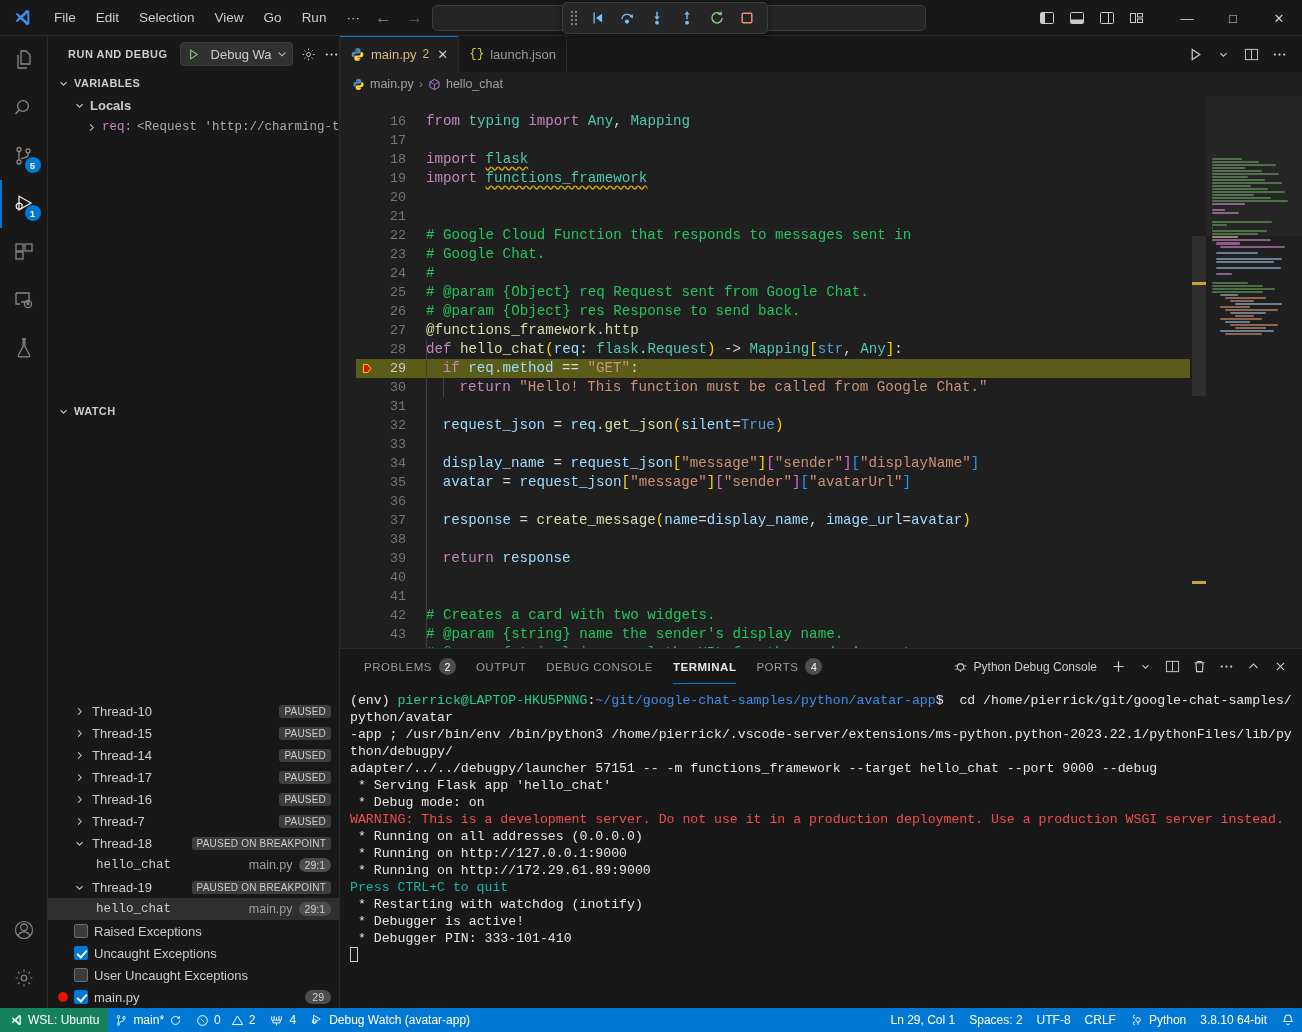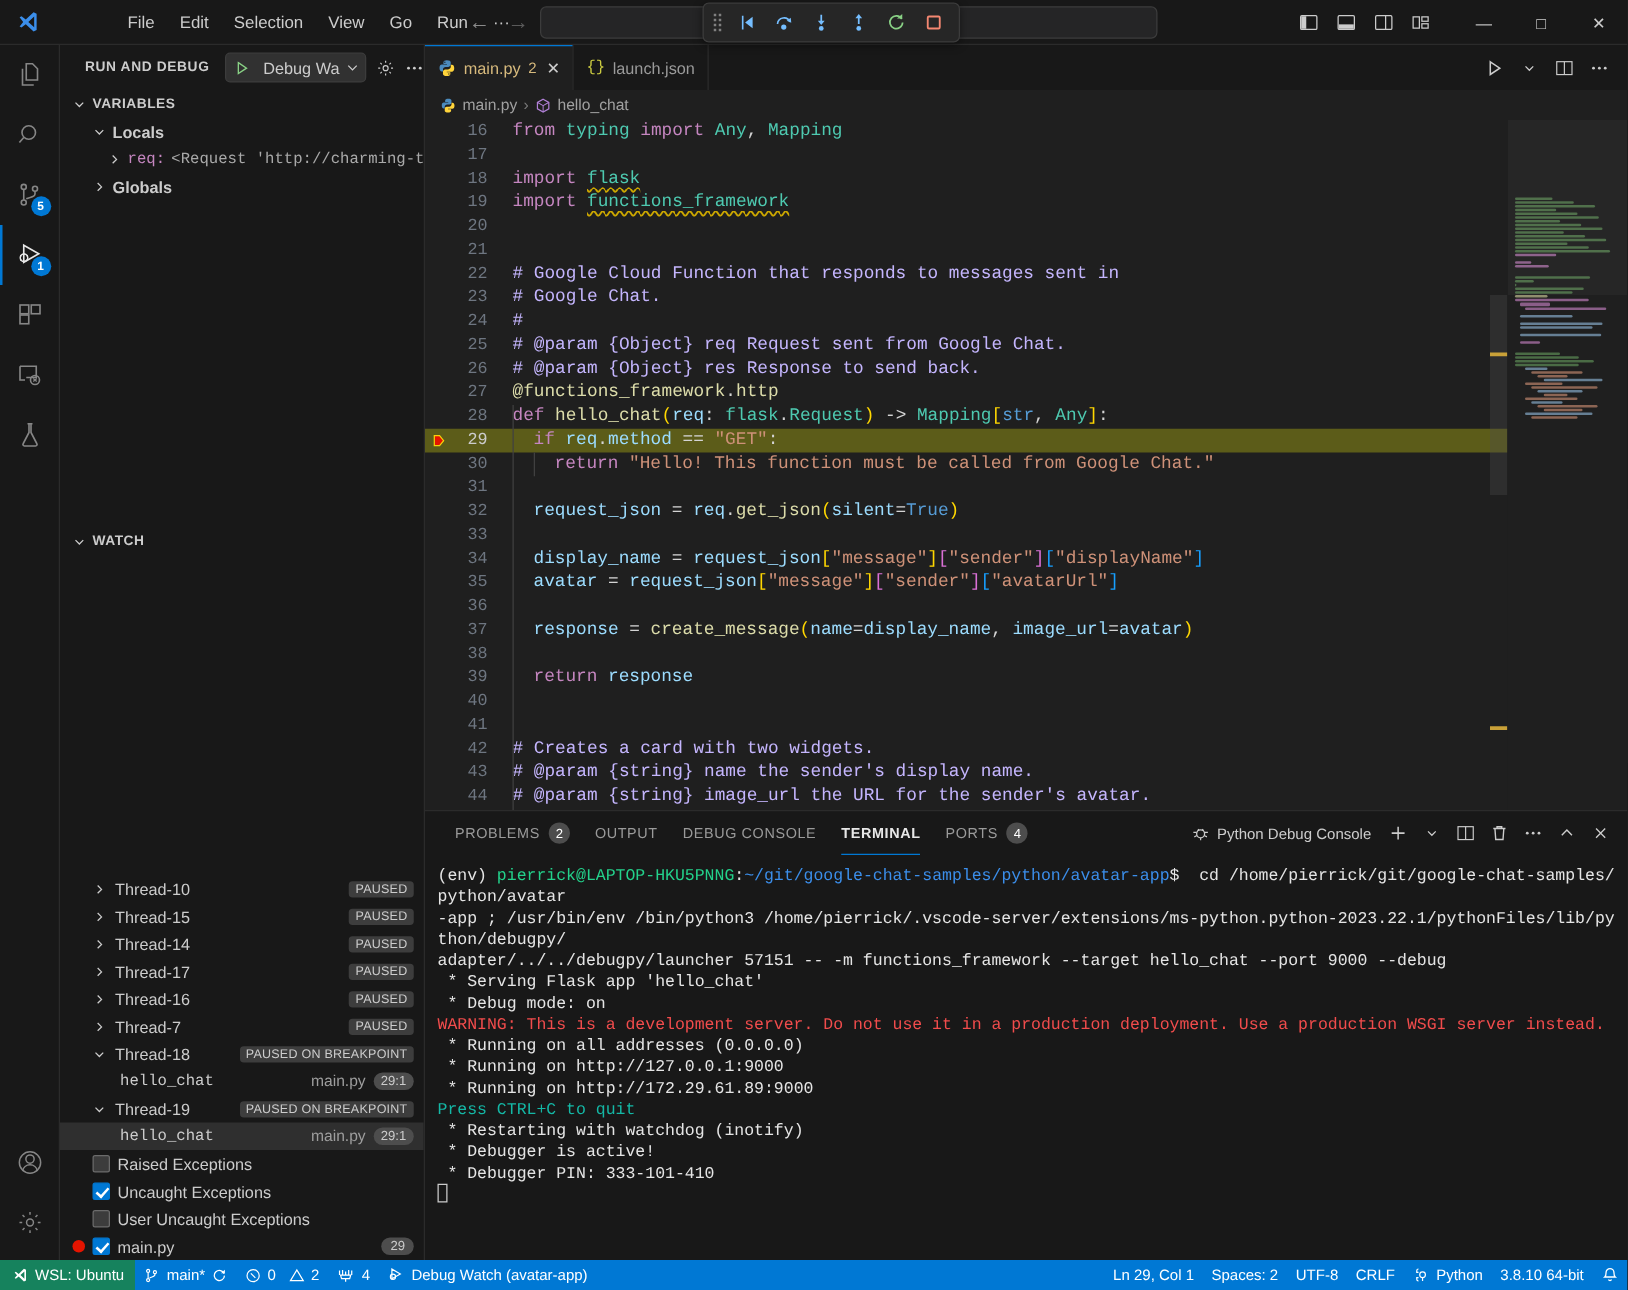--- a/index.html
+++ b/index.html
@@ -9,21 +9,21 @@
     color: #cccccc;
     font-family: "Liberation Sans", sans-serif;
     font-size: 13px;
     overflow: hidden;
   }
   .app { width: 1302px; height: 1032px; display: flex; flex-direction: column; position: relative; }
 
   
   .titlebar {
     height: 36px; background: #181818; display: flex; align-items: center;
-    border-bottom: 1px solid #2b2b2b; position: relative; flex: 0 0 36px; gap: 48px;
+    border-bottom: 1px solid #2b2b2b; position: relative; flex: 0 0 36px;
   }
   .vscode-logo { width: 44px; display:flex; align-items:center; justify-content:center; }
   .menu { display: flex; align-items: center; gap: 0px; }
   .menu-item {
     padding: 4px 10px; font-size: 13.5px; color: #cccccc; cursor: default; white-space: nowrap;
   }
   .nav-arrows { display: flex; gap: 14px; align-items: center; position:absolute; left: 375px; top: 9px; }
   .nav-arrow { color: #8a8a8a; font-size: 17px; line-height: 17px; }
   .nav-arrow.dim { color: #5a5a5a; }
   .searchbox {
@@ -166,40 +166,40 @@
   .breadcrumbs {
     height: 24px; display: flex; align-items: center; gap: 5px; padding-left: 12px;
     font-size: 12.5px; color: #a0a0a0; background: #1f1f1f; flex: 0 0 24px;
   }
   .bc-sep { color: #7a7a7a; }
 
   .editor-area { flex: 1; display: flex; position: relative; min-height: 0; overflow: hidden; }
   .code-scroll { flex: 1; position: relative; overflow: hidden; }
   pre.code {
     font-family: "Liberation Mono", monospace; font-size: 14.2px; line-height: 19px;
-    margin: 0; padding: 0; white-space: pre; position: relative;
+    margin: 16px; padding: 0; white-space: pre; position: relative;
   }
   .ln-row { display: flex; height: 19px; align-items: center; position: relative; }
   .ln-row.highlight { background: #5c5c19; }
   .gutter-bp { width: 22px; flex: 0 0 22px; display: flex; align-items: center; justify-content: center; }
   .lnum {
     width: 40px; flex: 0 0 40px; text-align: right; padding-right: 12px;
     color: #6e7681; font-family: "Liberation Mono", monospace; font-size: 13.4px;
   }
   .lnum.cur { color: #cccccc; }
   .ltext { padding-left: 8px; }
   .indent-guide {
     border-left: 1px solid #404040; position: absolute; top: 0; bottom: 0;
   }
 
   
   .c-kw { color: #c586c0; }        
   .c-kw2 { color: #569cd6; }       
   .c-mod { color: #4ec9b0; }
-  .c-com { color: #c4b5fd; }
+  .c-com { color: #22c55e; }
   .c-str { color: #ce9178; }
   .c-fn { color: #dcdcaa; }
   .c-var { color: #9cdcfe; }
   .c-plain { color: #d4d4d4; }
   .c-dec { color: #dcdcaa; }
   .c-brk1 { color: #ffd700; }
   .c-brk2 { color: #da70d6; }
   .c-brk3 { color: #179fff; }
   .squiggle {
     text-decoration: underline wavy #cca700; text-underline-offset: 3px;
@@ -494,28 +494,20 @@
           <span class="var-name" style="margin-left:4px">Locals</span>
         </div>
         <div class="var-row" style="padding-left:38px; overflow:hidden">
           <span class="twisty">
             <svg width="11" height="11" viewBox="0 0 16 16">
                 <path fill="none" stroke="#cccccc" stroke-width="1.5" d="M6 3.5 10.5 8 6 12.5"></path>
               </svg>
           </span>
           <span class="vkey" style="margin-left:5px;font-family:'Liberation Mono',monospace;font-size:12.5px">req:</span>
           <span class="vval" style="margin-left:5px;font-family:'Liberation Mono',monospace;font-size:12.5px">&lt;Request 'http://charming-tro…</span>
-        </div>
-        <div class="var-row" style="padding-left:24px">
-          <span class="twisty">
-            <svg width="11" height="11" viewBox="0 0 16 16">
-                <path fill="none" stroke="#cccccc" stroke-width="1.5" d="M6 3.5 10.5 8 6 12.5"></path>
-              </svg>
-          </span>
-          <span class="var-name" style="margin-left:4px">Globals</span>
         </div>
       </div>
 
       <div style="height:262px"></div>
 
       <div class="section-head">
         <span class="twisty">
           <svg width="11" height="11" viewBox="0 0 16 16">
               <path fill="none" stroke="#cccccc" stroke-width="1.5" d="m3.5 6 4.5 4.5L12.5 6"></path>
             </svg>

